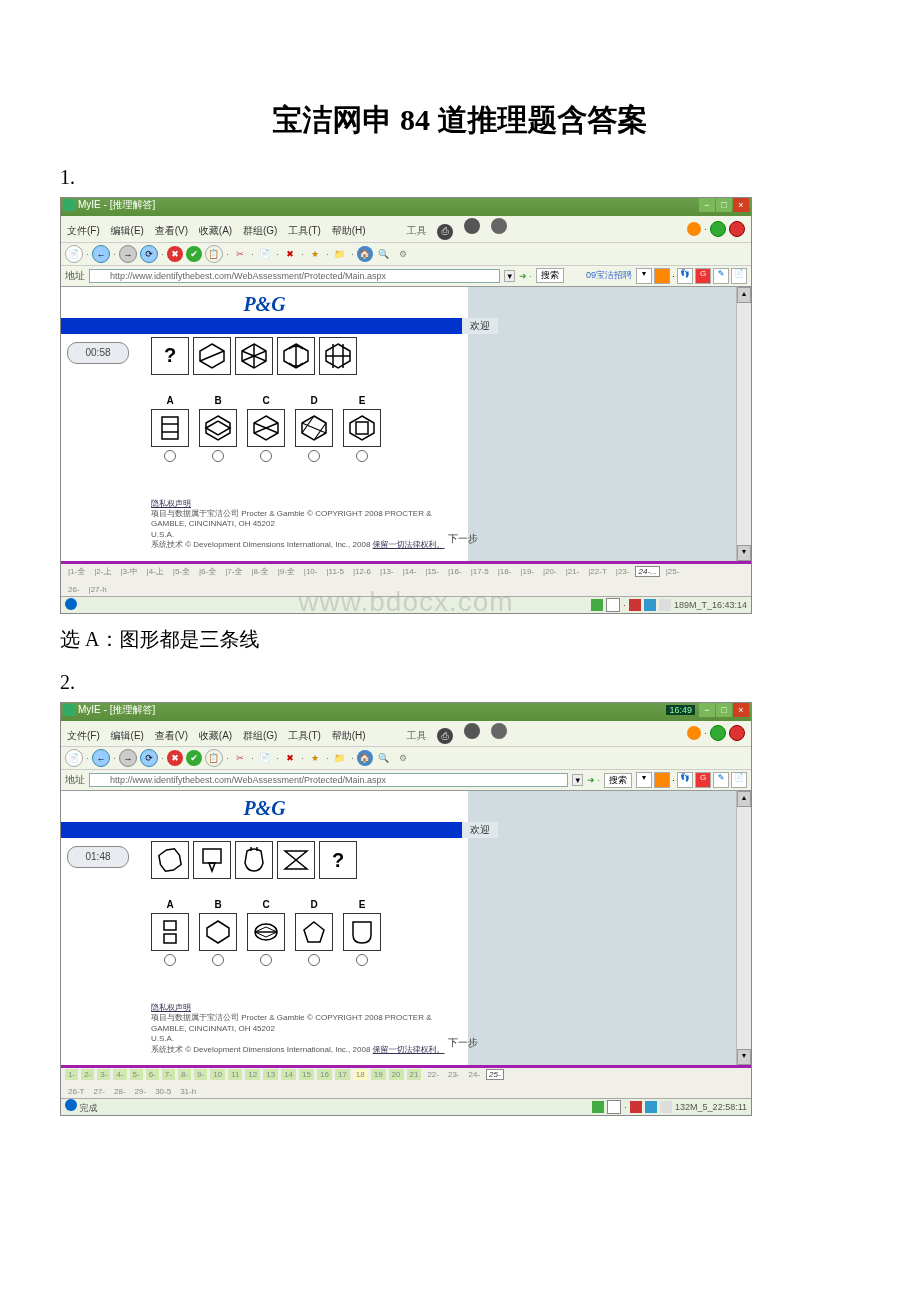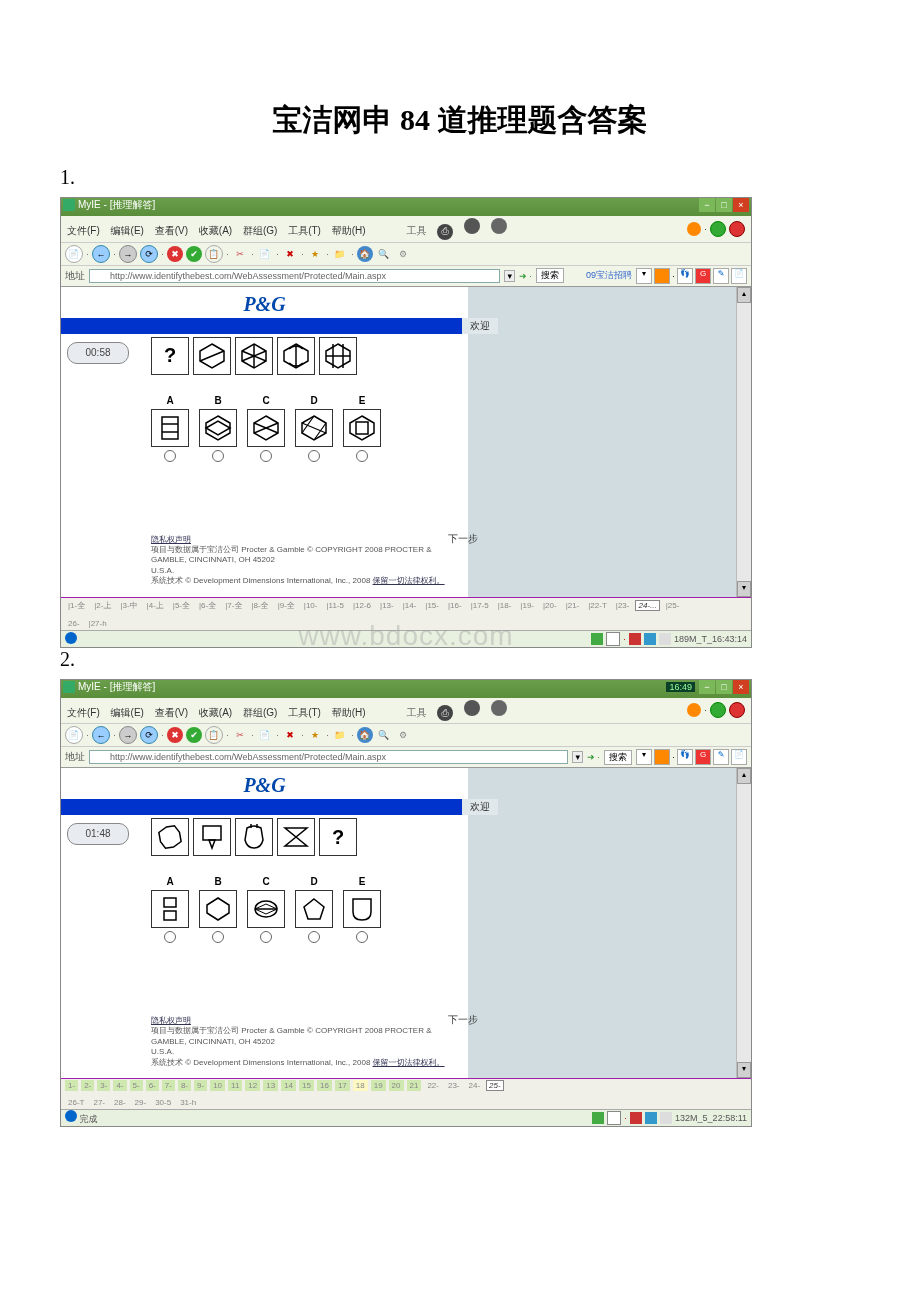--- a/index.html
+++ b/index.html
@@ -129,21 +129,21 @@
   }
   .addr-btn {
     width: 14px; height: 14px;
     display: inline-block;
     border: 1px solid #aaa;
     font-size: 8px;
     text-align: center;
   }
   .content-area {
     display: flex;
-    height: 310px;
+    height: 274px;
     background: #d0dce0;
   }
   .left-pane {
     width: 407px;
     background: #fff;
     position: relative;
   }
   .right-pane {
     flex: 1;
     background: #d0dce0;
@@ -254,21 +254,21 @@
     bottom: 10px;
     left: 90px;
     right: 10px;
     font-size: 8px;
     color: #555;
     line-height: 1.3;
   }
   .footer-text a { color: #335; text-decoration: underline;}
   .tabbar {
     background: #f0f0e8;
-    border-top: 1px solid #a21caf;
+    border-top: 3px solid #a21caf;
     padding: 1px 4px;
     font-size: 8px;
     color: #888;
     display: flex;
     gap: 3px;
     flex-wrap: wrap;
     min-height: 20px;
     align-items: center;
   }
   .tab-item {
@@ -564,20 +564,21 @@
         <span style="color:#c00">·</span>
         <span class="st-icon" style="background:#c33"></span>
         <span class="st-icon" style="background:#39c"></span>
         <span class="st-icon" style="background:#ddd"></span>
         <span>189M_T_16:43:14</span>
       </span>
     </div>
     <div class="watermark">www.bdocx.com</div>
   </div>
 
+  <div class="answer-text">选 A：图形都是三条线</div>
 
   <div class="question-num">2.</div>
 
   <div class="screenshot">
     <div class="titlebar">
       <div class="titlebar-left">
         <span class="tb-icon"></span>
         <span>MyIE - [推理解答]</span>
       </div>
       <div style="display:flex;align-items:center;gap:4px">

